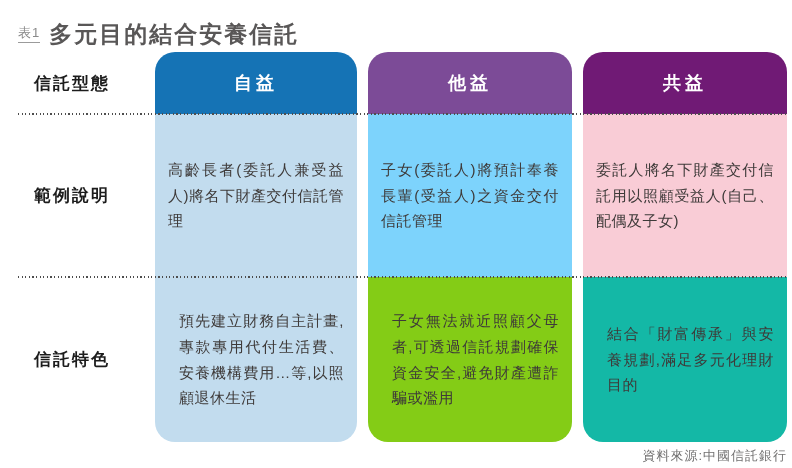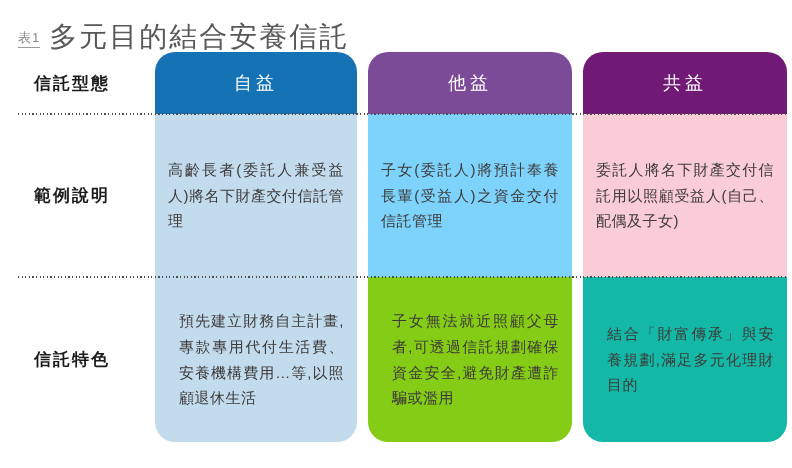--- a/index.html
+++ b/index.html
@@ -7,38 +7,38 @@
     position:relative;width:792px;height:468px;background:#ffffff;overflow:hidden;
     font-family:"Liberation Sans","DejaVu Sans",sans-serif;
   }
   
   .title-row{position:absolute;top:23px;left:18px;display:flex;align-items:flex-end;gap:9px;}
   .title-tag{
     font-size:13px;color:#8a8a8a;line-height:1;padding-bottom:3px;
     border-bottom:1px solid #9b9b9b;margin-bottom:3px;letter-spacing:1px;
   }
   .page-title{
-    font-size:28px;font-weight:normal;color:#595757;line-height:1;letter-spacing:2px;margin:0;
+    font-size:23px;font-weight:bold;color:#595757;line-height:1;letter-spacing:2px;margin:0;
   }
   
   .trust-table{
     position:absolute;top:52px;left:0;width:787px;height:390px;
     display:grid;
     grid-template-columns:144px 202px 204px 204px;
     grid-template-rows:62px 163px 165px;
     column-gap:11px;row-gap:0;
   }
   .corner,.row-label{
     display:flex;align-items:center;justify-content:center;
     font-weight:bold;font-size:17px;color:#1c1c1c;letter-spacing:2px;
   }
   .hdr{
     border-radius:20px 20px 0 0;
     display:flex;align-items:center;justify-content:center;
-    color:#ffffff;font-weight:normal;font-size:18px;letter-spacing:4px;
+    color:#ffffff;font-weight:bold;font-size:18px;letter-spacing:4px;
   }
   .cell{
     display:flex;align-items:center;
     padding:0 13px;font-size:15px;line-height:1.72;color:#3e3a39;
   }
   .cell .txt{
     text-align:justify;text-justify:inter-character;
     word-break:break-all;letter-spacing:0.5px;width:100%;
   }
   .bottom{border-radius:0 0 20px 20px;padding-left:24px;}
@@ -91,14 +91,15 @@
       <span class="txt">子女無法就近照顧父母者,可透過信託規劃確保資金安全,避免財產遭詐騙或濫用</span>
     </div>
     <div class="cell bottom" style="background-color: #14b8a6;">
       <span class="txt">結合「財富傳承」與安養規劃,滿足多元化理財目的</span>
     </div>
   </div>
 
   <div class="dotline l1"></div>
   <div class="dotline l2"></div>
 
+  <div class="source">資料來源:中國信託銀行</div>
 
 </div>
 
 </body></html>

